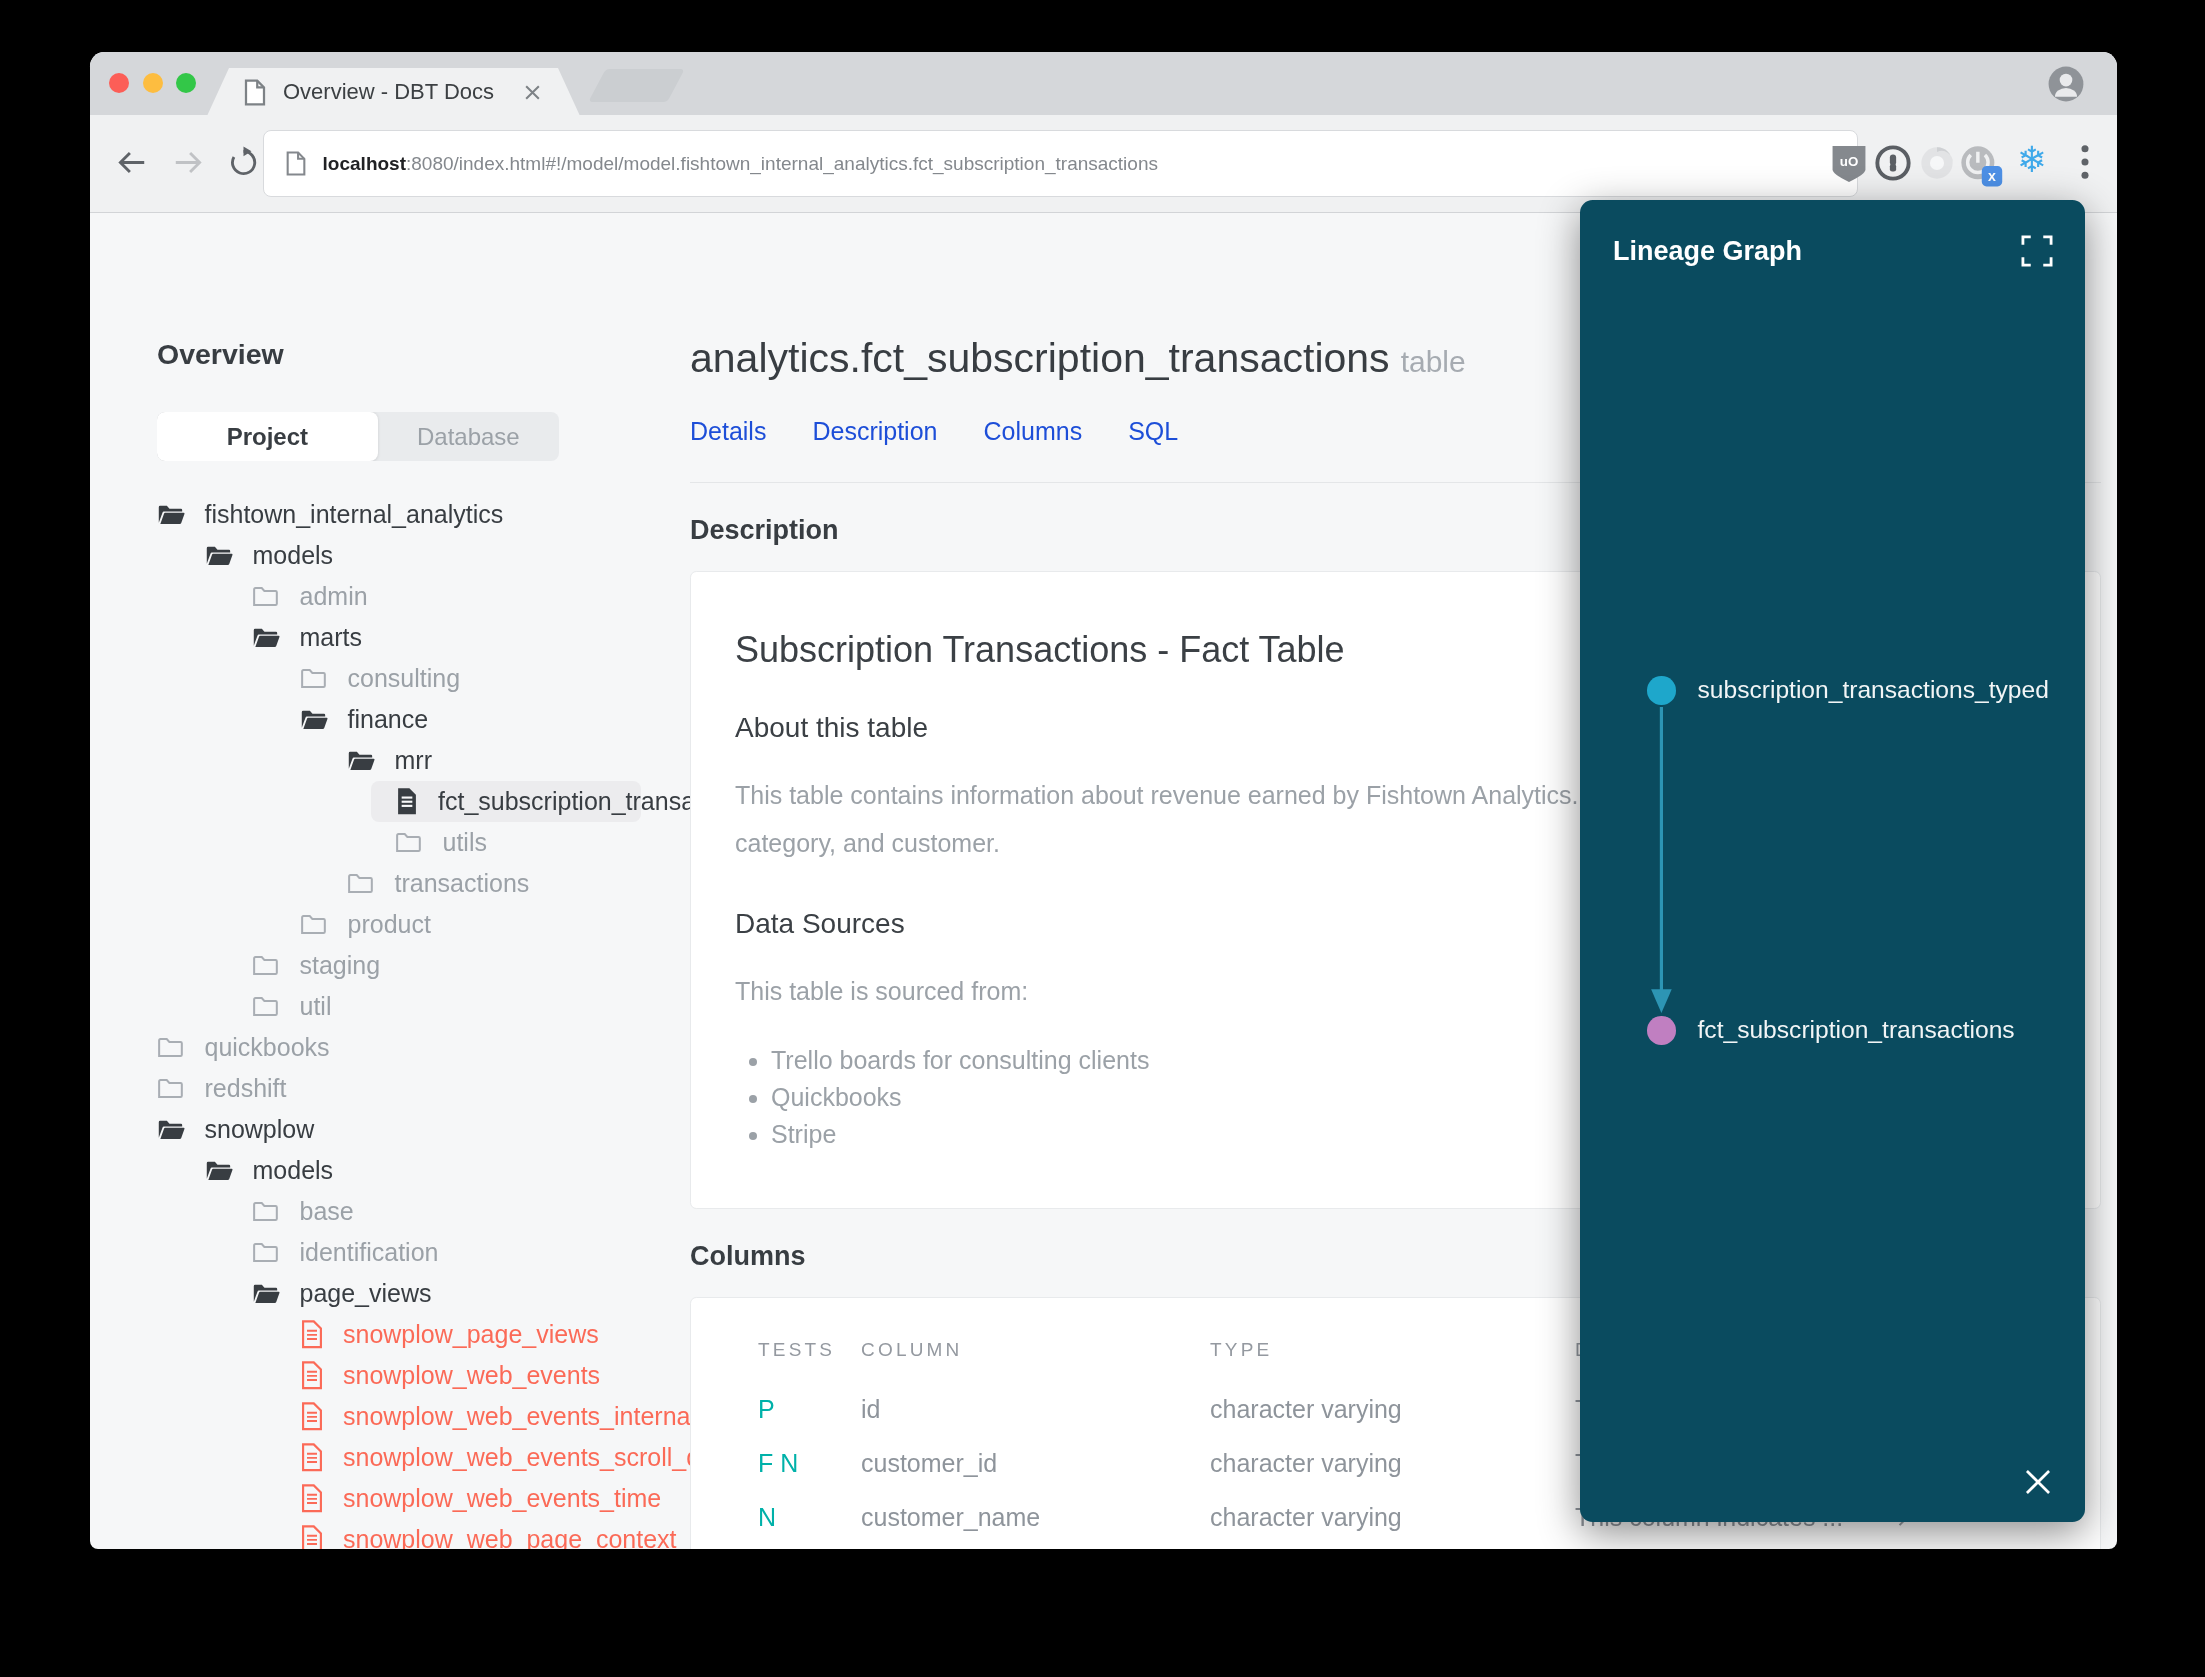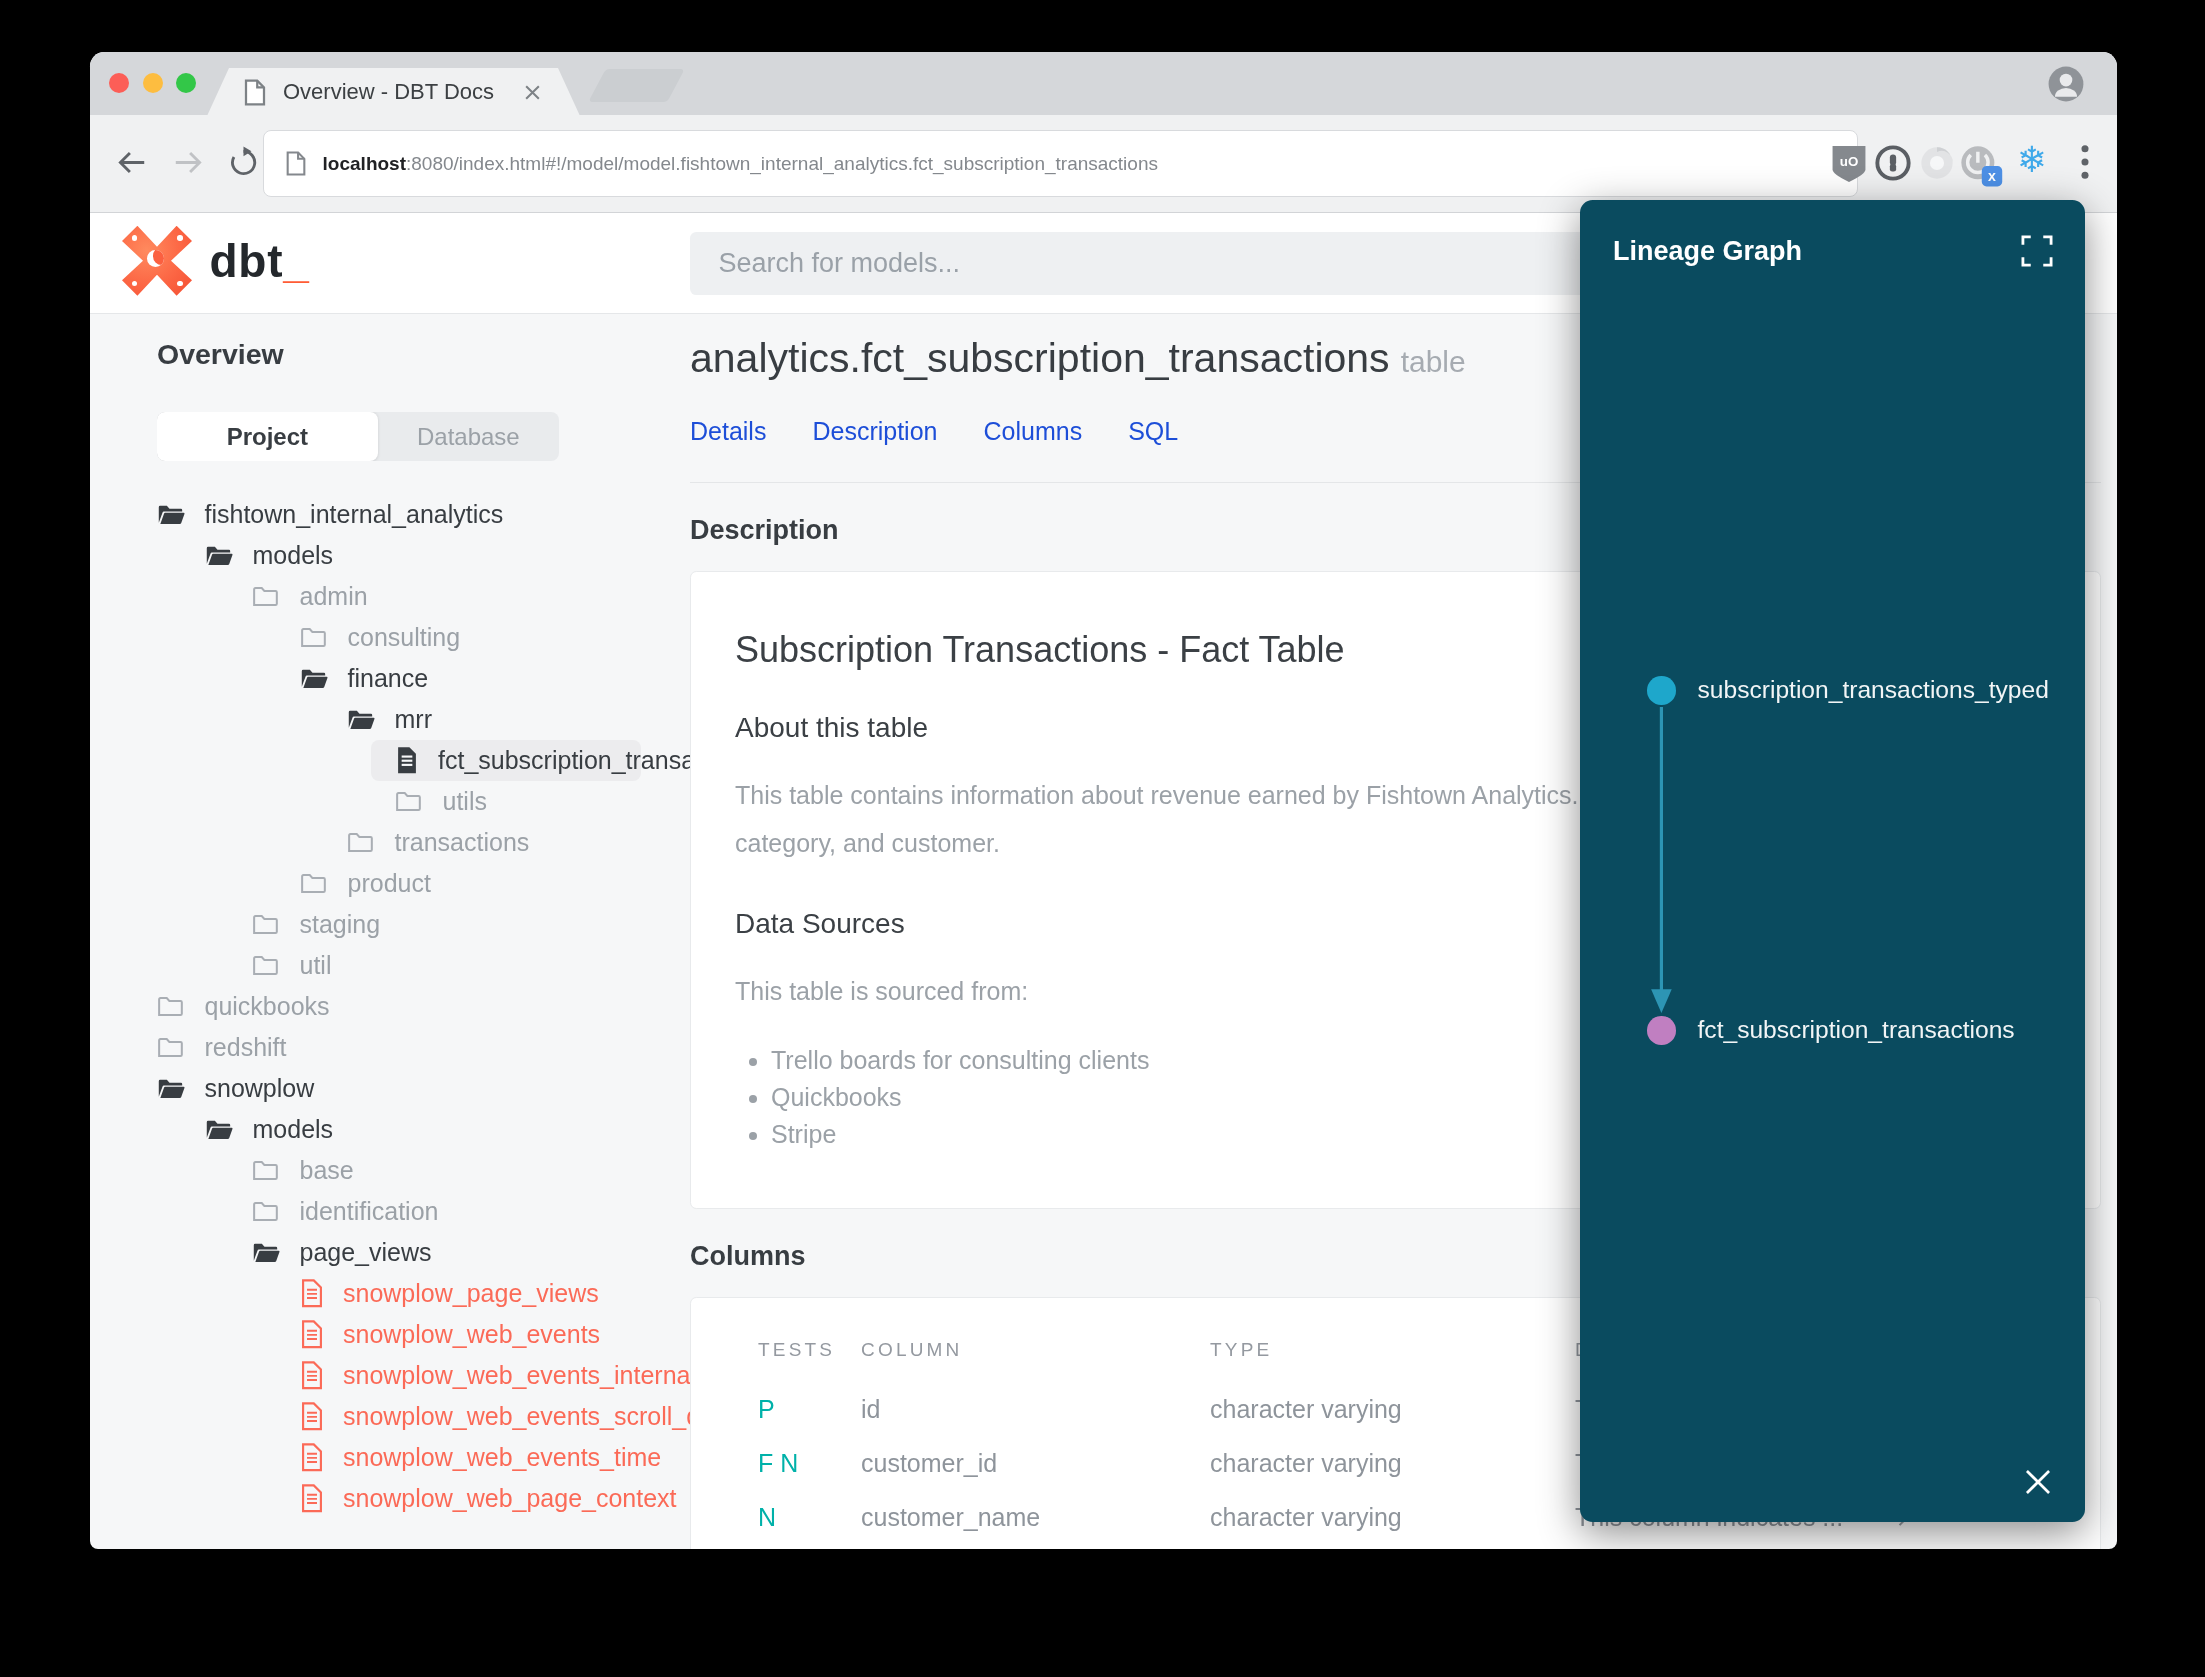--- a/index.html
+++ b/index.html
@@ -223,33 +223,20 @@
     <span class="ext" style="right:70px;top:27px;font-size:36px;line-height:36px;color:#3fa9ea;font-family:'DejaVu Sans',sans-serif">❄</span>
     <span class="ext" style="right:28.5px;top:28.5px">
       <svg width="8" height="36" viewBox="0 0 10 46">
           <circle cx="5" cy="6" r="4.5" fill="#5f6368"></circle>
           <circle cx="5" cy="23" r="4.5" fill="#5f6368"></circle>
           <circle cx="5" cy="40" r="4.5" fill="#5f6368"></circle>
         </svg>
     </span>
   </div>
 
-  <div class="site-header">
-    <div class="logo">
-      <span class="logo-mark">
-        <span class="logo-dot" style="left:9.5px;top:9.5px"></span>
-        <span class="logo-dot" style="right:9.5px;top:9.5px"></span>
-        <span class="logo-dot" style="left:9.5px;bottom:9.5px"></span>
-        <span class="logo-dot" style="right:9.5px;bottom:9.5px"></span>
-        <span class="logo-crescent"></span>
-      </span>
-      <span class="logo-text"><span>dbt</span><span class="logo-underscore">_</span></span>
-    </div>
-    <input class="search-input" type="text" placeholder="Search for models..." style="">
-  </div>
 
   <div class="app-body">
 
     <div class="sidebar">
       <div class="overview-label">Overview</div>
       <div class="view-toggle">
           <div class="view-tab active">Project</div>
           <div class="view-tab">Database</div>
         </div>
       <div class="tree">
@@ -271,20 +258,29 @@
             </span>
             <span class="tlabel">models</span>
           </div>
           <div class="tree-row muted" style="padding-left: 95px;">
             <span class="ticon" style="color: rgb(169, 174, 180);">
               <svg width="28.5" height="24" viewBox="0 0 24 20" fill="none" stroke="currentColor" stroke-width="1.7">
                 <path d="M1.8 16.8 V3.6 Q1.8 2.5 2.9 2.5 H8.2 L10.4 4.9 H19.8 Q20.9 4.9 20.9 6 V15.7 Q20.9 16.8 19.8 16.8 Z"></path>
               </svg>
             </span>
             <span class="tlabel">admin</span>
+          </div>
+          <div class="tree-row dark" style="padding-left: 95px;">
+            <span class="ticon" style="color: rgb(56, 61, 66);">
+              <svg width="28.5" height="24" viewBox="0 0 24 20" fill="currentColor">
+                <path d="M1.5 16.5 L1.5 3.4 Q1.5 2.3 2.6 2.3 L8.3 2.3 L10.5 4.7 L20.2 4.7 Q21.2 4.7 21.2 5.7 L21.2 7.1 L5.8 7.1 Q4.9 7.1 4.6 8 L1.5 16.5 Z"></path>
+                <path d="M2.8 17.6 L5.9 8.9 Q6.1 8.2 6.9 8.2 L22.4 8.2 Q23.5 8.2 23.1 9.2 L20.4 16.7 Q20.1 17.6 19.1 17.6 Z"></path>
+              </svg>
+            </span>
+            <span class="tlabel">marts</span>
           </div>
           <div class="tree-row muted" style="padding-left: 143px;">
             <span class="ticon" style="color: rgb(169, 174, 180);">
               <svg width="28.5" height="24" viewBox="0 0 24 20" fill="none" stroke="currentColor" stroke-width="1.7">
                 <path d="M1.8 16.8 V3.6 Q1.8 2.5 2.9 2.5 H8.2 L10.4 4.9 H19.8 Q20.9 4.9 20.9 6 V15.7 Q20.9 16.8 19.8 16.8 Z"></path>
               </svg>
             </span>
             <span class="tlabel">consulting</span>
           </div>
           <div class="tree-row dark" style="padding-left: 143px;">

